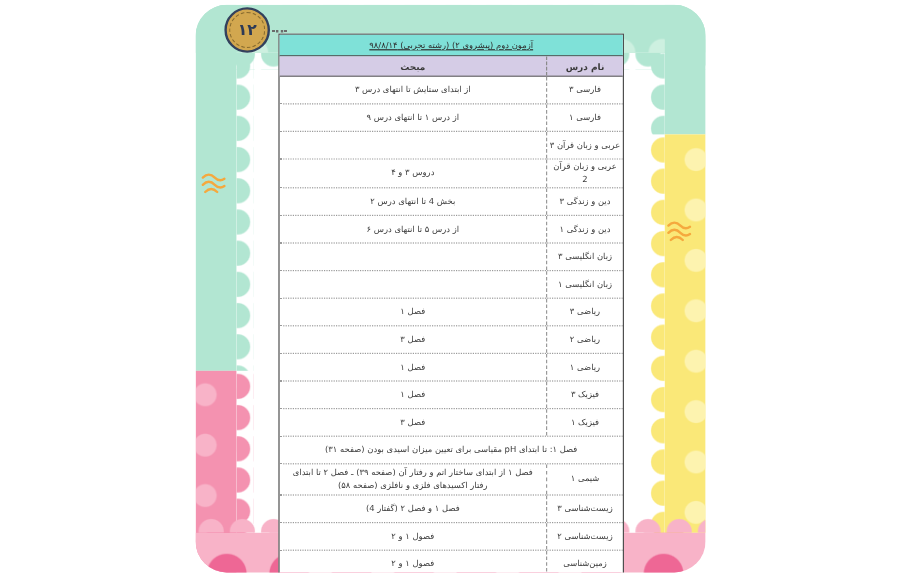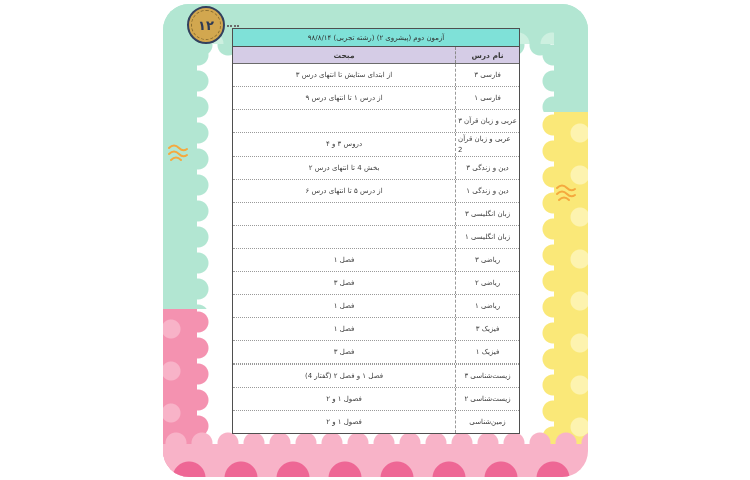--- a/index.html
+++ b/index.html
@@ -52,30 +52,30 @@
   .badge-inner{width:28px;height:28px;border-radius:50%;border:1px dashed #8a6d2f;
          display:flex;align-items:center;justify-content:center;
          color:#2d3a55;font-size:13px;font-weight:bold;}
   .badge-connector{position:absolute;left:64px;top:21px;width:12px;border-top:2px dotted #6b6b6b;}
   .squiggle{position:absolute;}
   
   .table{position:absolute;left:69px;top:24px;width:288px;border:1px solid #4f4f4f;
          direction:rtl;background:#ffffff;box-sizing:border-box;}
   .t-title{height:17px;background:#7fe1d8;border-bottom:1px solid #4f4f4f;
            display:flex;align-items:center;justify-content:center;
-           font-size:7px;color:#2e2e2e;}
+           font-size:7px;color:#2e2e2e;text-decoration:underline;}
   .t-cols{display:flex;background:#d5cce6;border-bottom:1px solid #6b6b6b;}
   .t-cols .hcell{display:flex;align-items:center;justify-content:center;height:16px;
            font-size:7.5px;color:#3a3a3a;font-weight:bold;}
   .hcell.lesson-h{width:64px;border-left:1px dashed #8a8a8a;box-sizing:border-box;}
   .hcell.topic-h{flex:1;}
   .t-row{display:flex;border-top:1px dotted #9a9a9a;}
   .t-row:first-child{border-top:none;}
   .cell{display:flex;align-items:center;justify-content:center;min-height:22px;
-        font-size:7px;color:#3b3b3b;text-align:left;box-sizing:border-box;line-height:1.5;}
+        font-size:7px;color:#3b3b3b;text-align:center;box-sizing:border-box;line-height:1.5;}
   .cell.lesson{width:64px;border-left:1px dashed #9a9a9a;padding:1px 2px;}
   .cell.topic{flex:1;padding:2px 8px;}
 </style>
 </head>
 <body>
 
 <div class="stage">
   <div class="card">
 
     <div class="strip top-mint"></div>
@@ -158,20 +158,25 @@
           </div>
           <div class="t-row">
             <div class="cell lesson">فیزیک ۳</div>
             <div class="cell topic">فصل ۱</div>
           </div>
           <div class="t-row">
             <div class="cell lesson">فیزیک ۱</div>
             <div class="cell topic">فصل ۳</div>
           </div>
           <div class="t-row">
+            <div class="cell topic">فصل ۱: تا ابتدای pH مقیاسی برای تعیین میزان اسیدی بودن (صفحه ۳۱)</div>
+          </div>
+          <div class="t-row">
+            <div class="cell lesson">شیمی ۱</div>
+            <div class="cell topic">فصل ۱ از ابتدای ساختار اتم و رفتار آن (صفحه ۳۹) ـ فصل ۲ تا ابتدای رفتار اکسیدهای فلزی و نافلزی (صفحه ۵۸)</div>
           </div>
           <div class="t-row">
             <div class="cell lesson">زیست‌شناسی ۳</div>
             <div class="cell topic">فصل ۱ و فصل ۲ (گفتار 4)</div>
           </div>
           <div class="t-row">
             <div class="cell lesson">زیست‌شناسی ۲</div>
             <div class="cell topic">فصول ۱ و ۲</div>
           </div>
           <div class="t-row">

